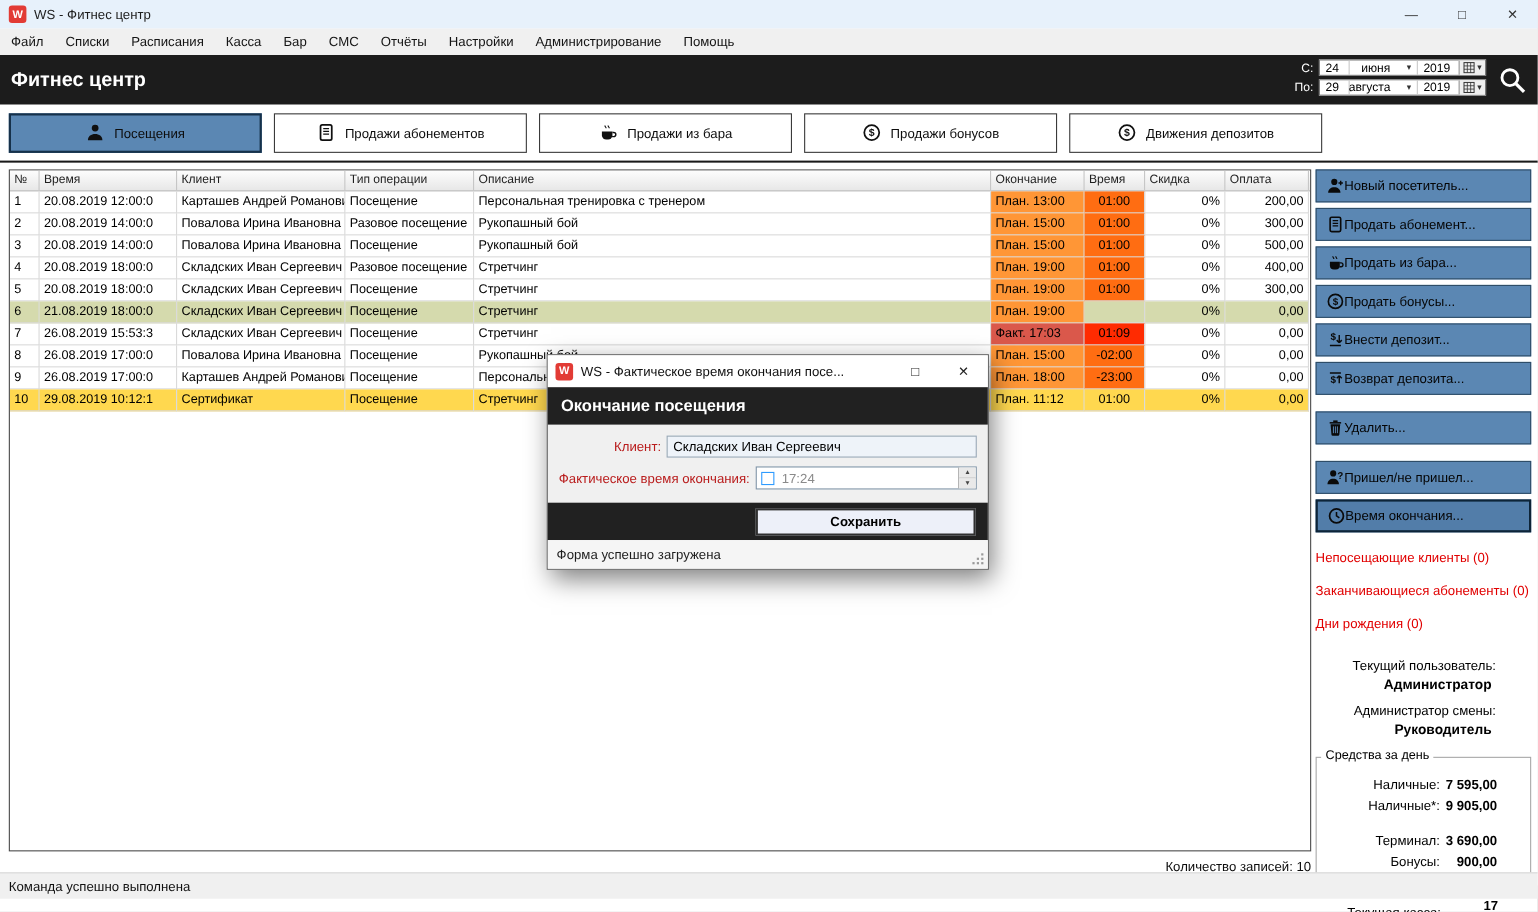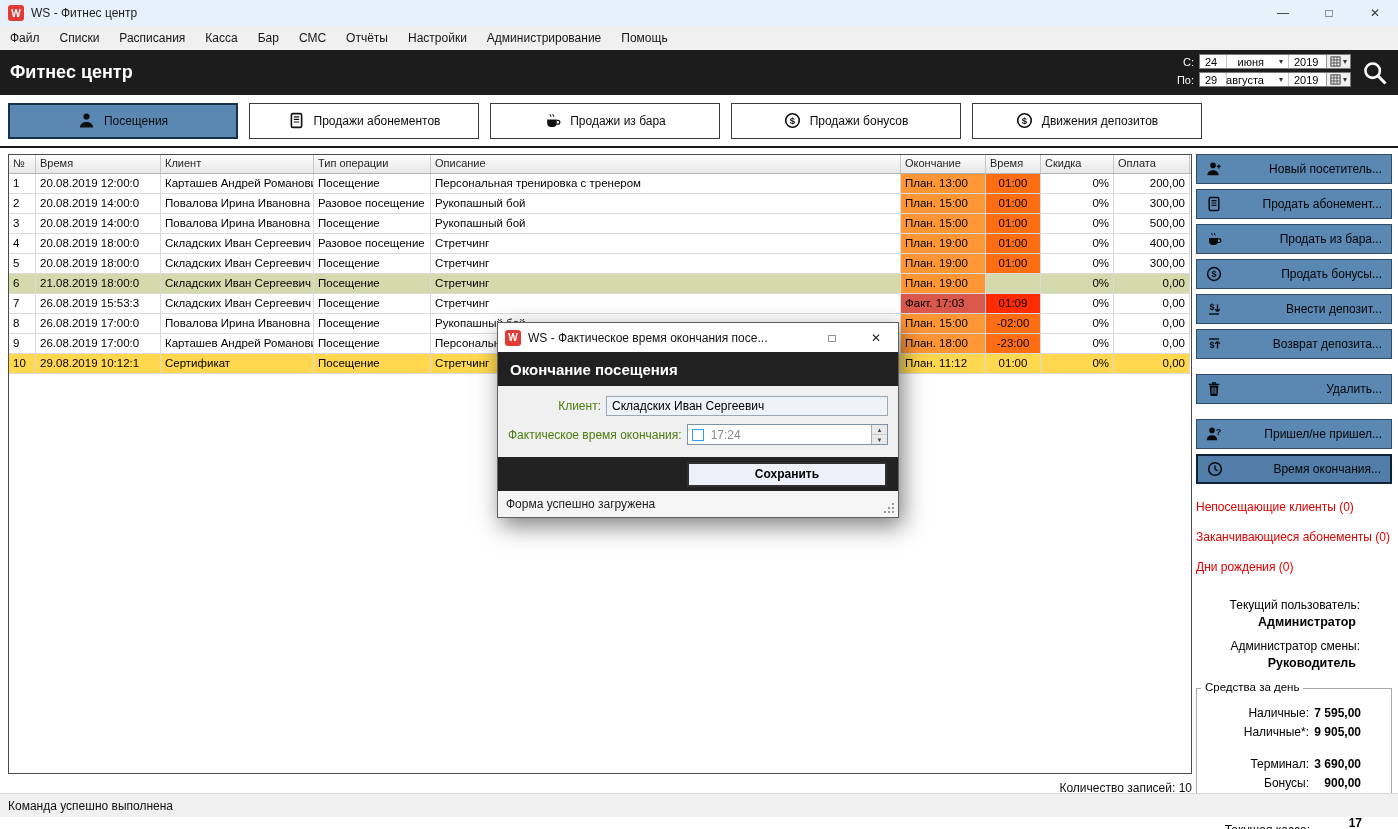--- a/index.html
+++ b/index.html
@@ -60,21 +60,21 @@
   .trow.row-green .cell { background:#d5daad; }
   .trow.row-yellow .cell { background:#ffd84f; }
   .trow.row-green .cell.c-orange { background:#ff9636; }
 
   .rec-count { position:absolute; left:8px; top:633px; width:1184px; text-align:right; font-size:12px; color:#0d0d0d; }
 
   
   .sidebar { position:absolute; left:1196px; top:6px; width:196px; }
   .sbtn { height:30px; background:#5b87b3; border:1px solid #2e4d68; display:flex; align-items:center;
           padding:0 9px; margin-bottom:5px; font-size:12px; color:#050505; cursor:pointer; }
-  .sbtn .lbl { flex:1; text-align:right; }
+  .sbtn .lbl { flex:1; text-align:left; }
   .sbtn.gap { margin-top:15px; }
   .sbtn.active { border:2px solid #0d2438; background:#527da9; }
   .alerts { margin-top:16px; }
   .alert { color:#e10000; font-size:12px; margin-bottom:16px; }
   .uinfo-label { font-size:12px; color:#000; text-align:right; padding-right:32px; margin-top:10px; }
   .uinfo-name  { font-size:12.5px; font-weight:bold; color:#000; text-align:right; padding-right:36px; margin-top:3px; }
   .uinfo-first { margin-top:24px; }
   .moneybox { border:1px solid #a8a8a8; margin-top:18px; position:relative; padding:12px 6px 6px; }
   .moneybox .legend { position:absolute; top:-8px; left:4px; background:#fff; padding:0 4px; font-size:11.5px; color:#000; }
   .mrow { display:flex; align-items:center; margin:5px 0; font-size:12px; }
@@ -90,21 +90,21 @@
   
   .dialog { position:absolute; left:497px; top:322px; width:402px; background:#f0f0f0; border:1px solid #5f5f5f;
             box-shadow:4px 8px 22px rgba(0,0,0,.5); z-index:30; }
   .dlg-titlebar { height:29px; background:#fff; display:flex; align-items:center; padding-left:7px; }
   .dlg-title { font-size:12px; color:#111; margin-left:7px; flex:1; white-space:nowrap; overflow:hidden; }
   .dlg-btn { width:44px; height:29px; display:flex; align-items:center; justify-content:center; font-size:12px; color:#222; }
   .dlg-header { height:34px; background:#212121; color:#fff; display:flex; align-items:center; padding-left:12px;
                 font-size:15px; font-weight:bold; }
   .dlg-form { padding:10px 10px 12px; display:flex; flex-direction:column; gap:8px; }
   .frow { display:flex; align-items:center; justify-content:flex-end; }
-  .flabel { font-size:12px; color:#4d7c0f; padding-right:5px; white-space:nowrap; }
+  .flabel { font-size:12px; color:#b91c1c; padding-right:5px; white-space:nowrap; }
   .client-input { width:282px; height:20px; background:#eef3f9; border:1px solid #9aa8b6; font-size:12px;
                   display:flex; align-items:center; padding:0 5px; color:#000; }
   .time-picker { width:222px; height:21px; background:#fff; border:1px solid #7f93a6; display:flex; align-items:center; }
   .cb { width:12px; height:12px; border:1px solid #2e9bff; background:#fff; margin-left:4px; }
   .time-val { font-size:12px; color:#8a8a8a; margin-left:7px; flex:1; }
   .spin { width:16px; height:100%; border-left:1px solid #adadad; display:flex; flex-direction:column; }
   .spin-btn { flex:1; background:#e9e9e9; font-size:6px; color:#444; display:flex; align-items:center; justify-content:center; }
   .spin-btn:first-child { border-bottom:1px solid #c9c9c9; }
   .dlg-btnband { height:34px; background:#212121; display:flex; align-items:center; justify-content:flex-end; padding-right:11px; }
   .save-btn { width:200px; height:25px; background:#edf0f9; border:2px solid #303030; font-weight:bold; font-size:12px;

